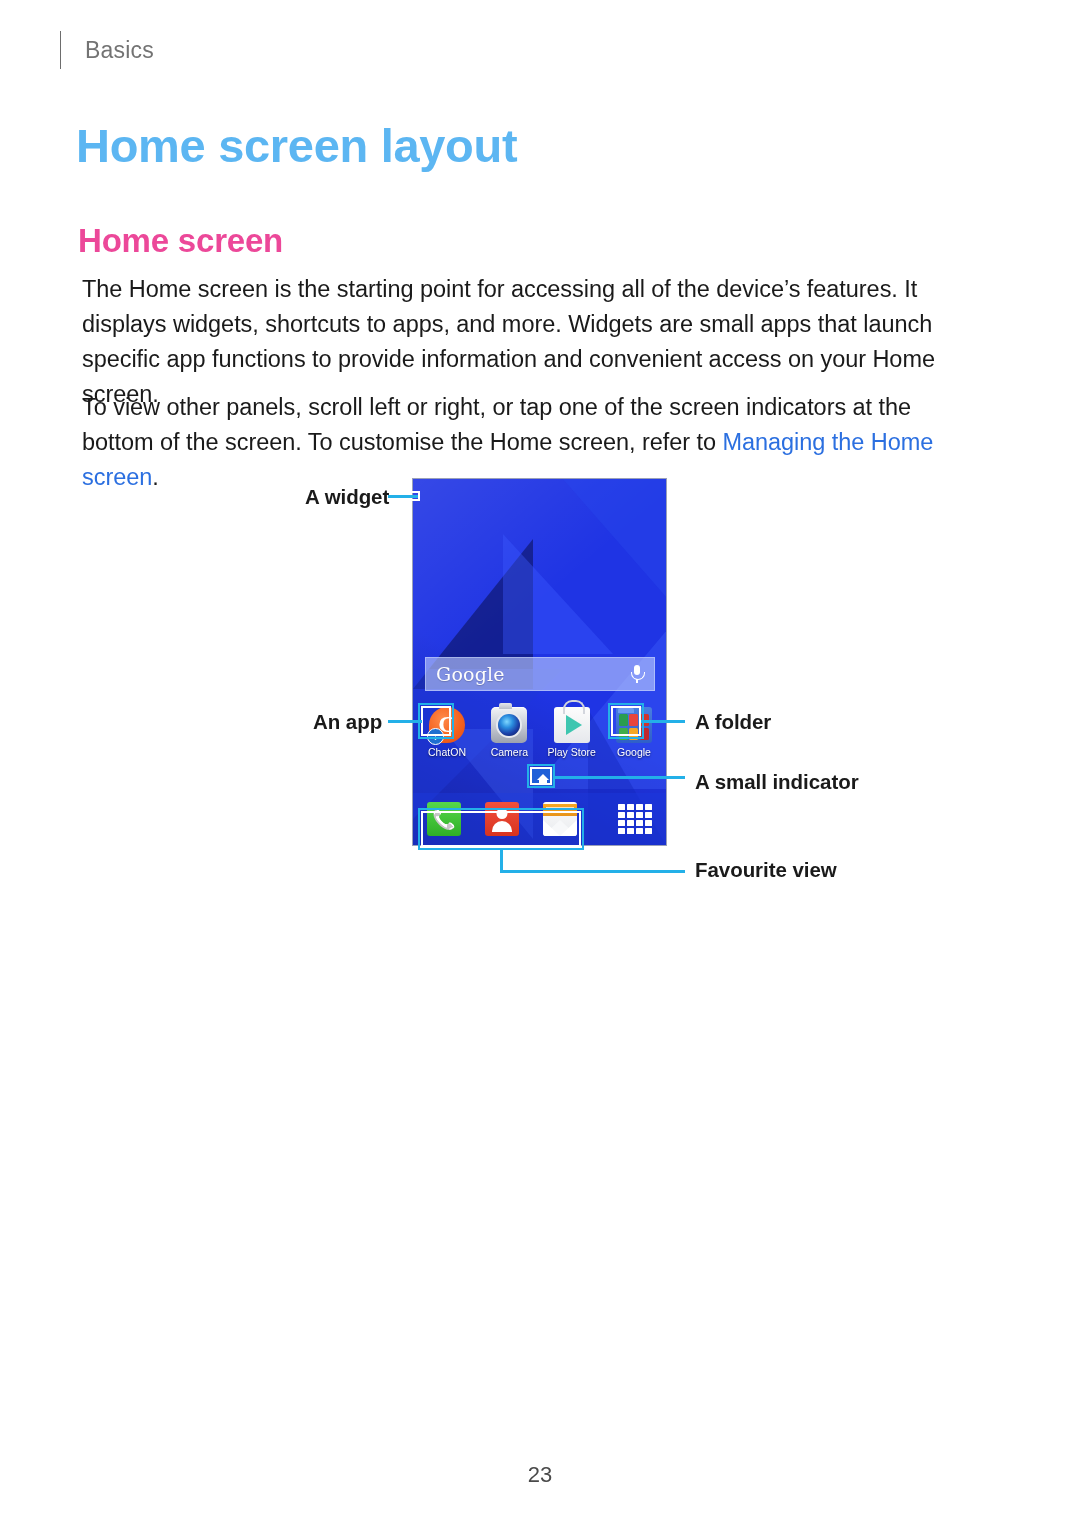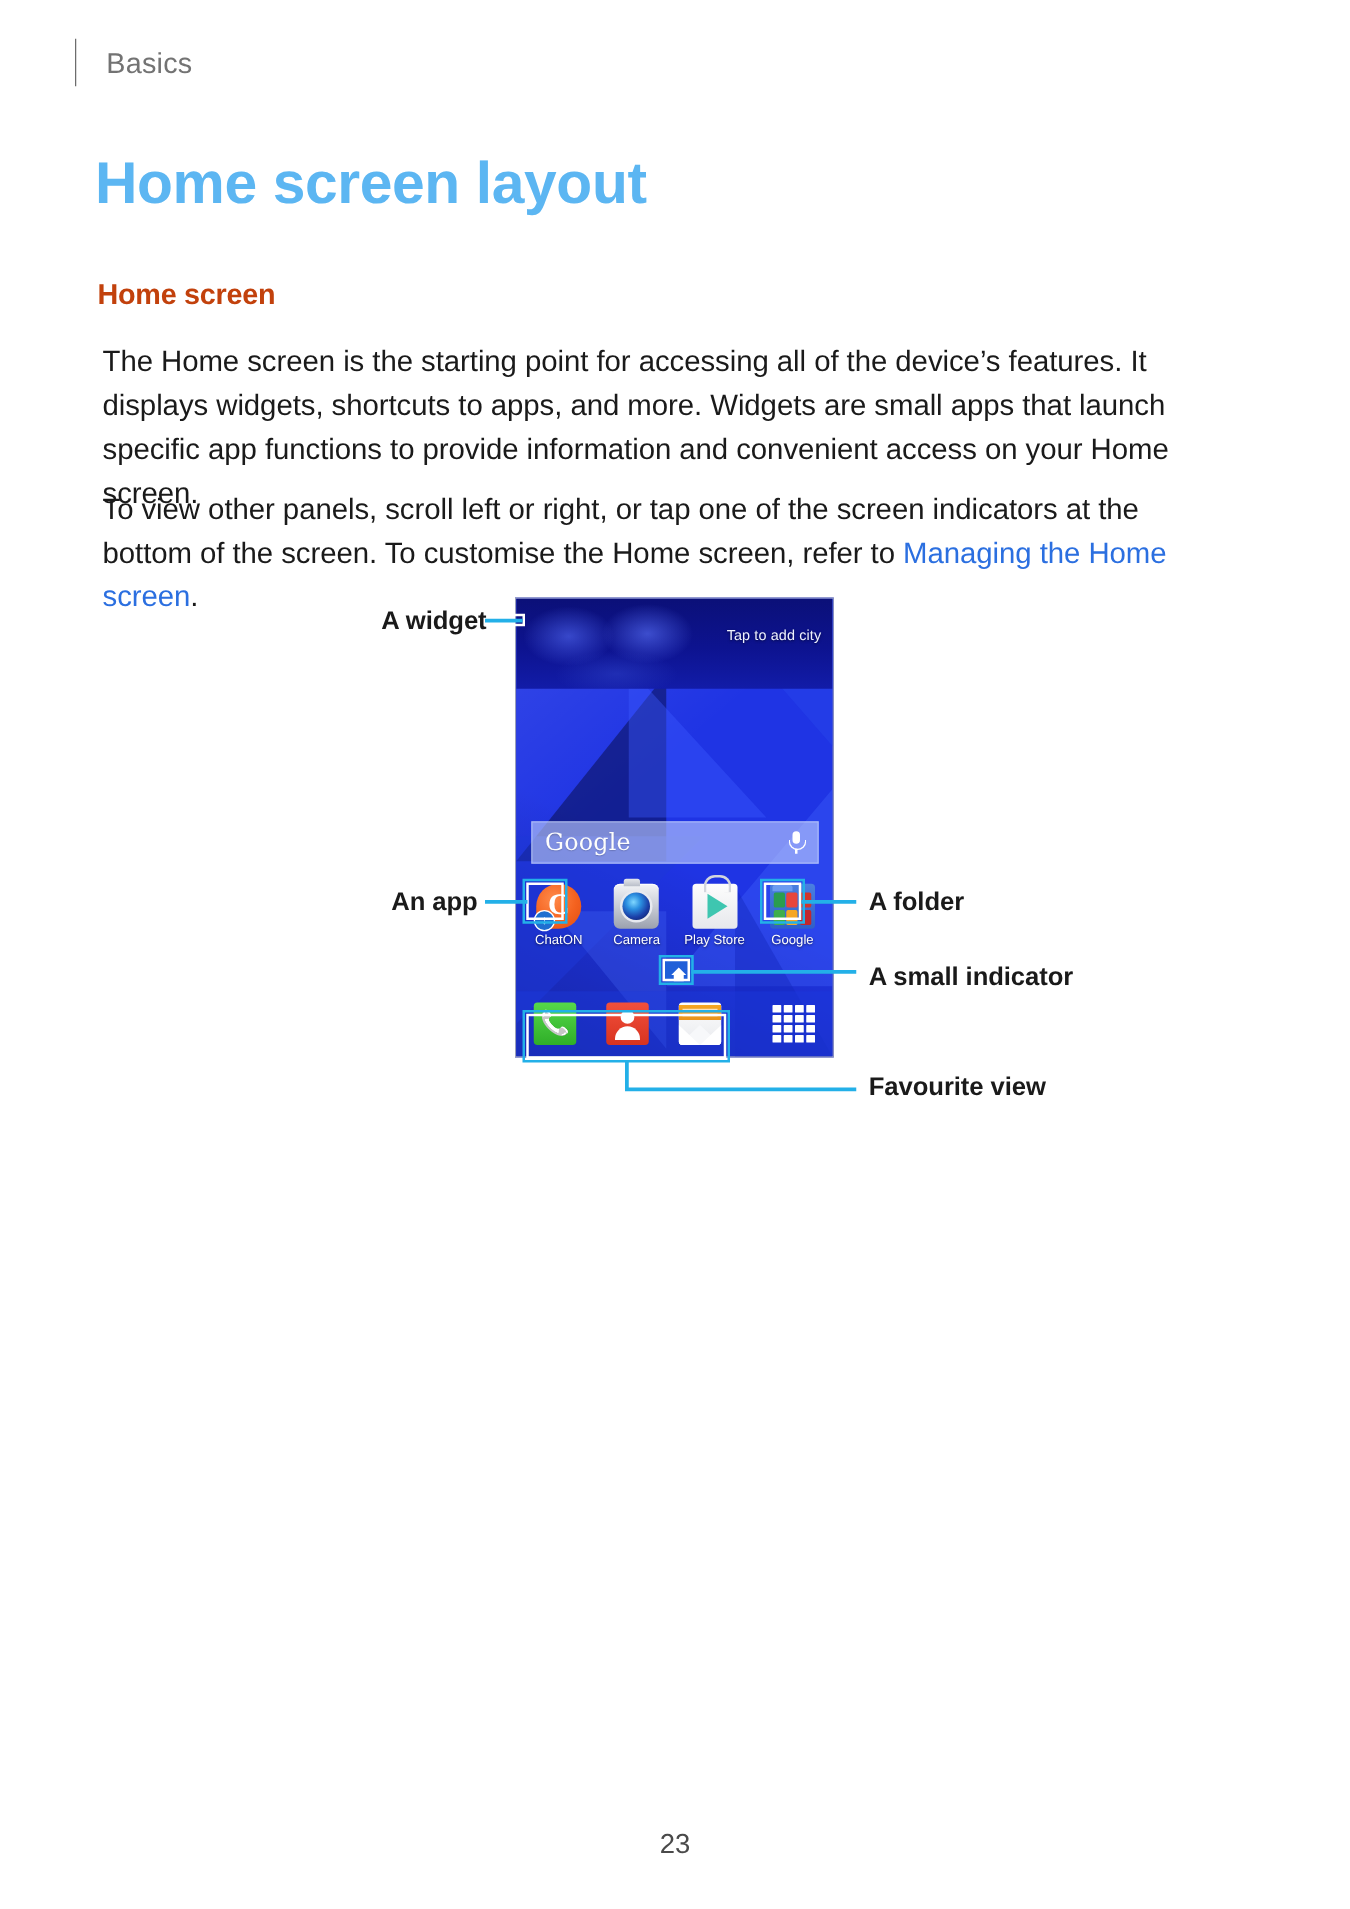--- a/index.html
+++ b/index.html
@@ -44,23 +44,23 @@
     font-size: 47px;
     font-weight: bold;
     color: #5cb6f2;
     letter-spacing: -0.3px;
     white-space: nowrap;
   }
   .h2 {
     position: absolute;
     left: 78px;
     top: 222px;
-    font-size: 23px;
+    font-size: 33px;
     font-weight: bold;
-    color: #c2410c;
+    color: #ec4899;
     letter-spacing: -0.2px;
     white-space: nowrap;
   }
 
   
   .body-block {
     position: absolute;
     left: 82px;
     width: 900px;
     font-size: 23.5px;
@@ -429,23 +429,20 @@
     <div class="wall">
       <div class="facet f1"></div>
         <div class="facet f2"></div>
         <div class="facet f3"></div>
       <div class="facet f4"></div>
         <div class="facet f5"></div>
         <div class="facet f6"></div>
       <div class="facet f7"></div>
     </div>
 
-    <div class="widget">
-      <div class="widget-text">Tap to add city</div>
-    </div>
 
     <div class="gbar">
       <span class="gbar-word">Google</span>
       <span class="mic">
           <span class="mic-stem"></span>
         </span>
     </div>
 
     <div class="approw">
       <div class="app">

